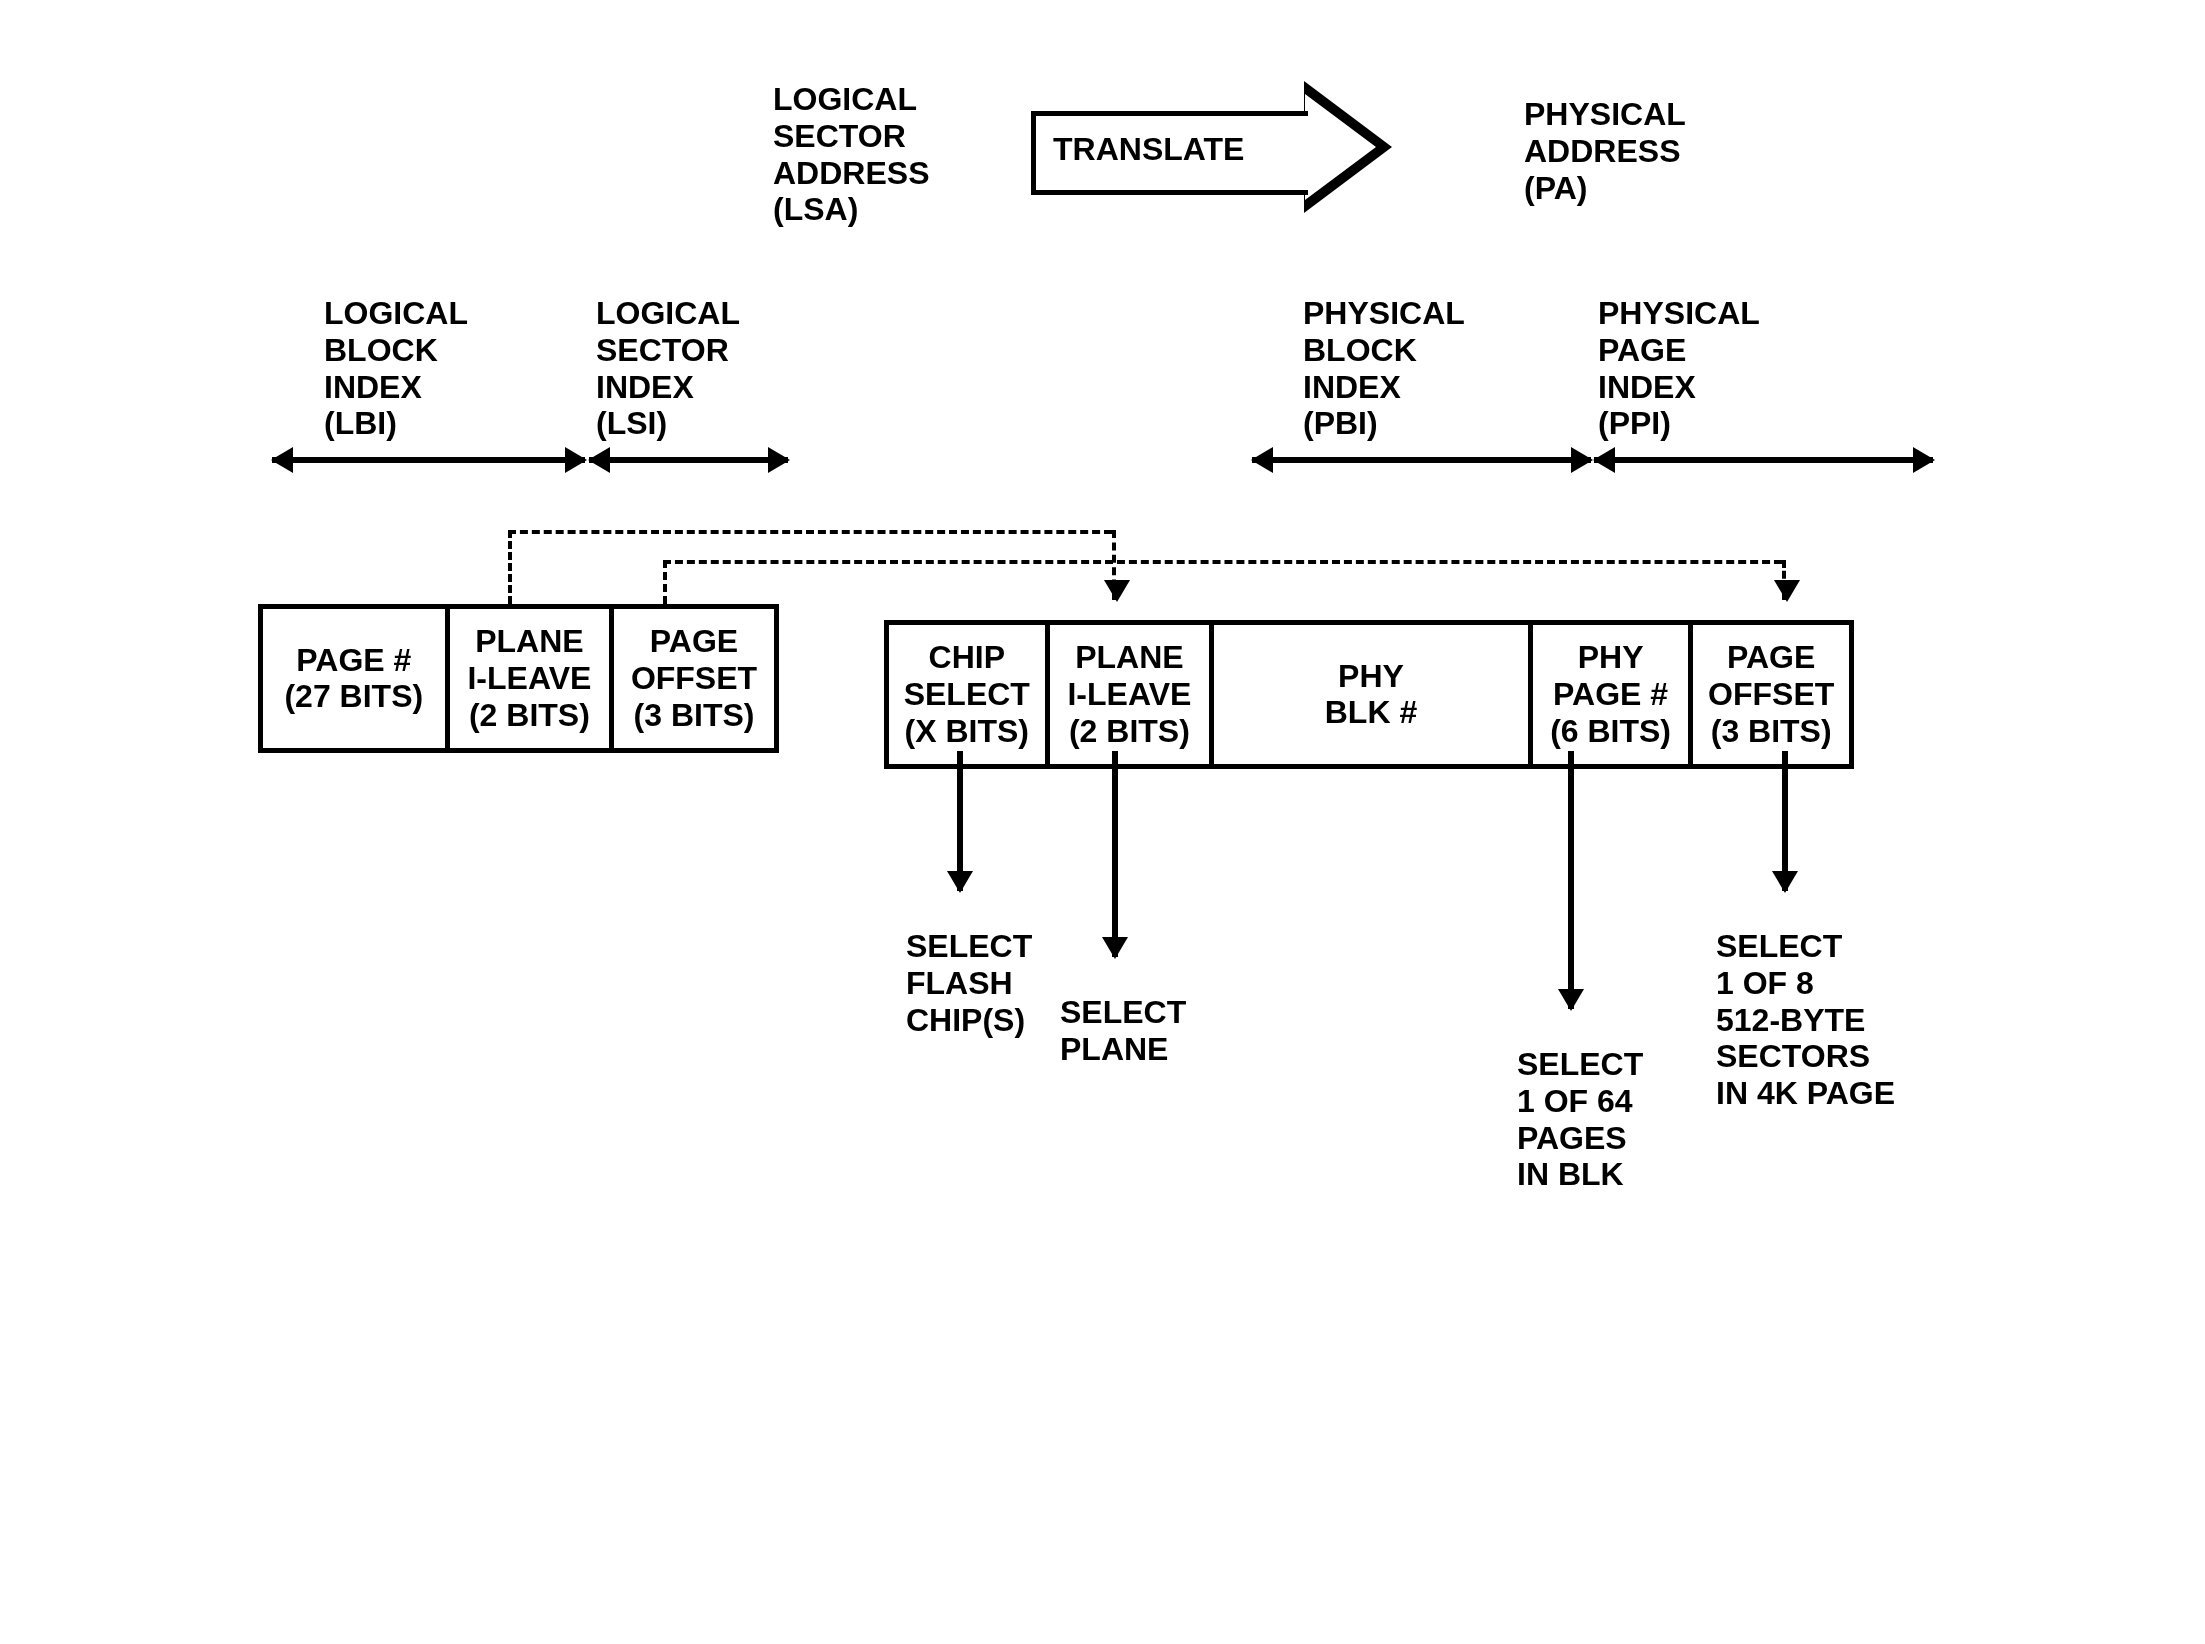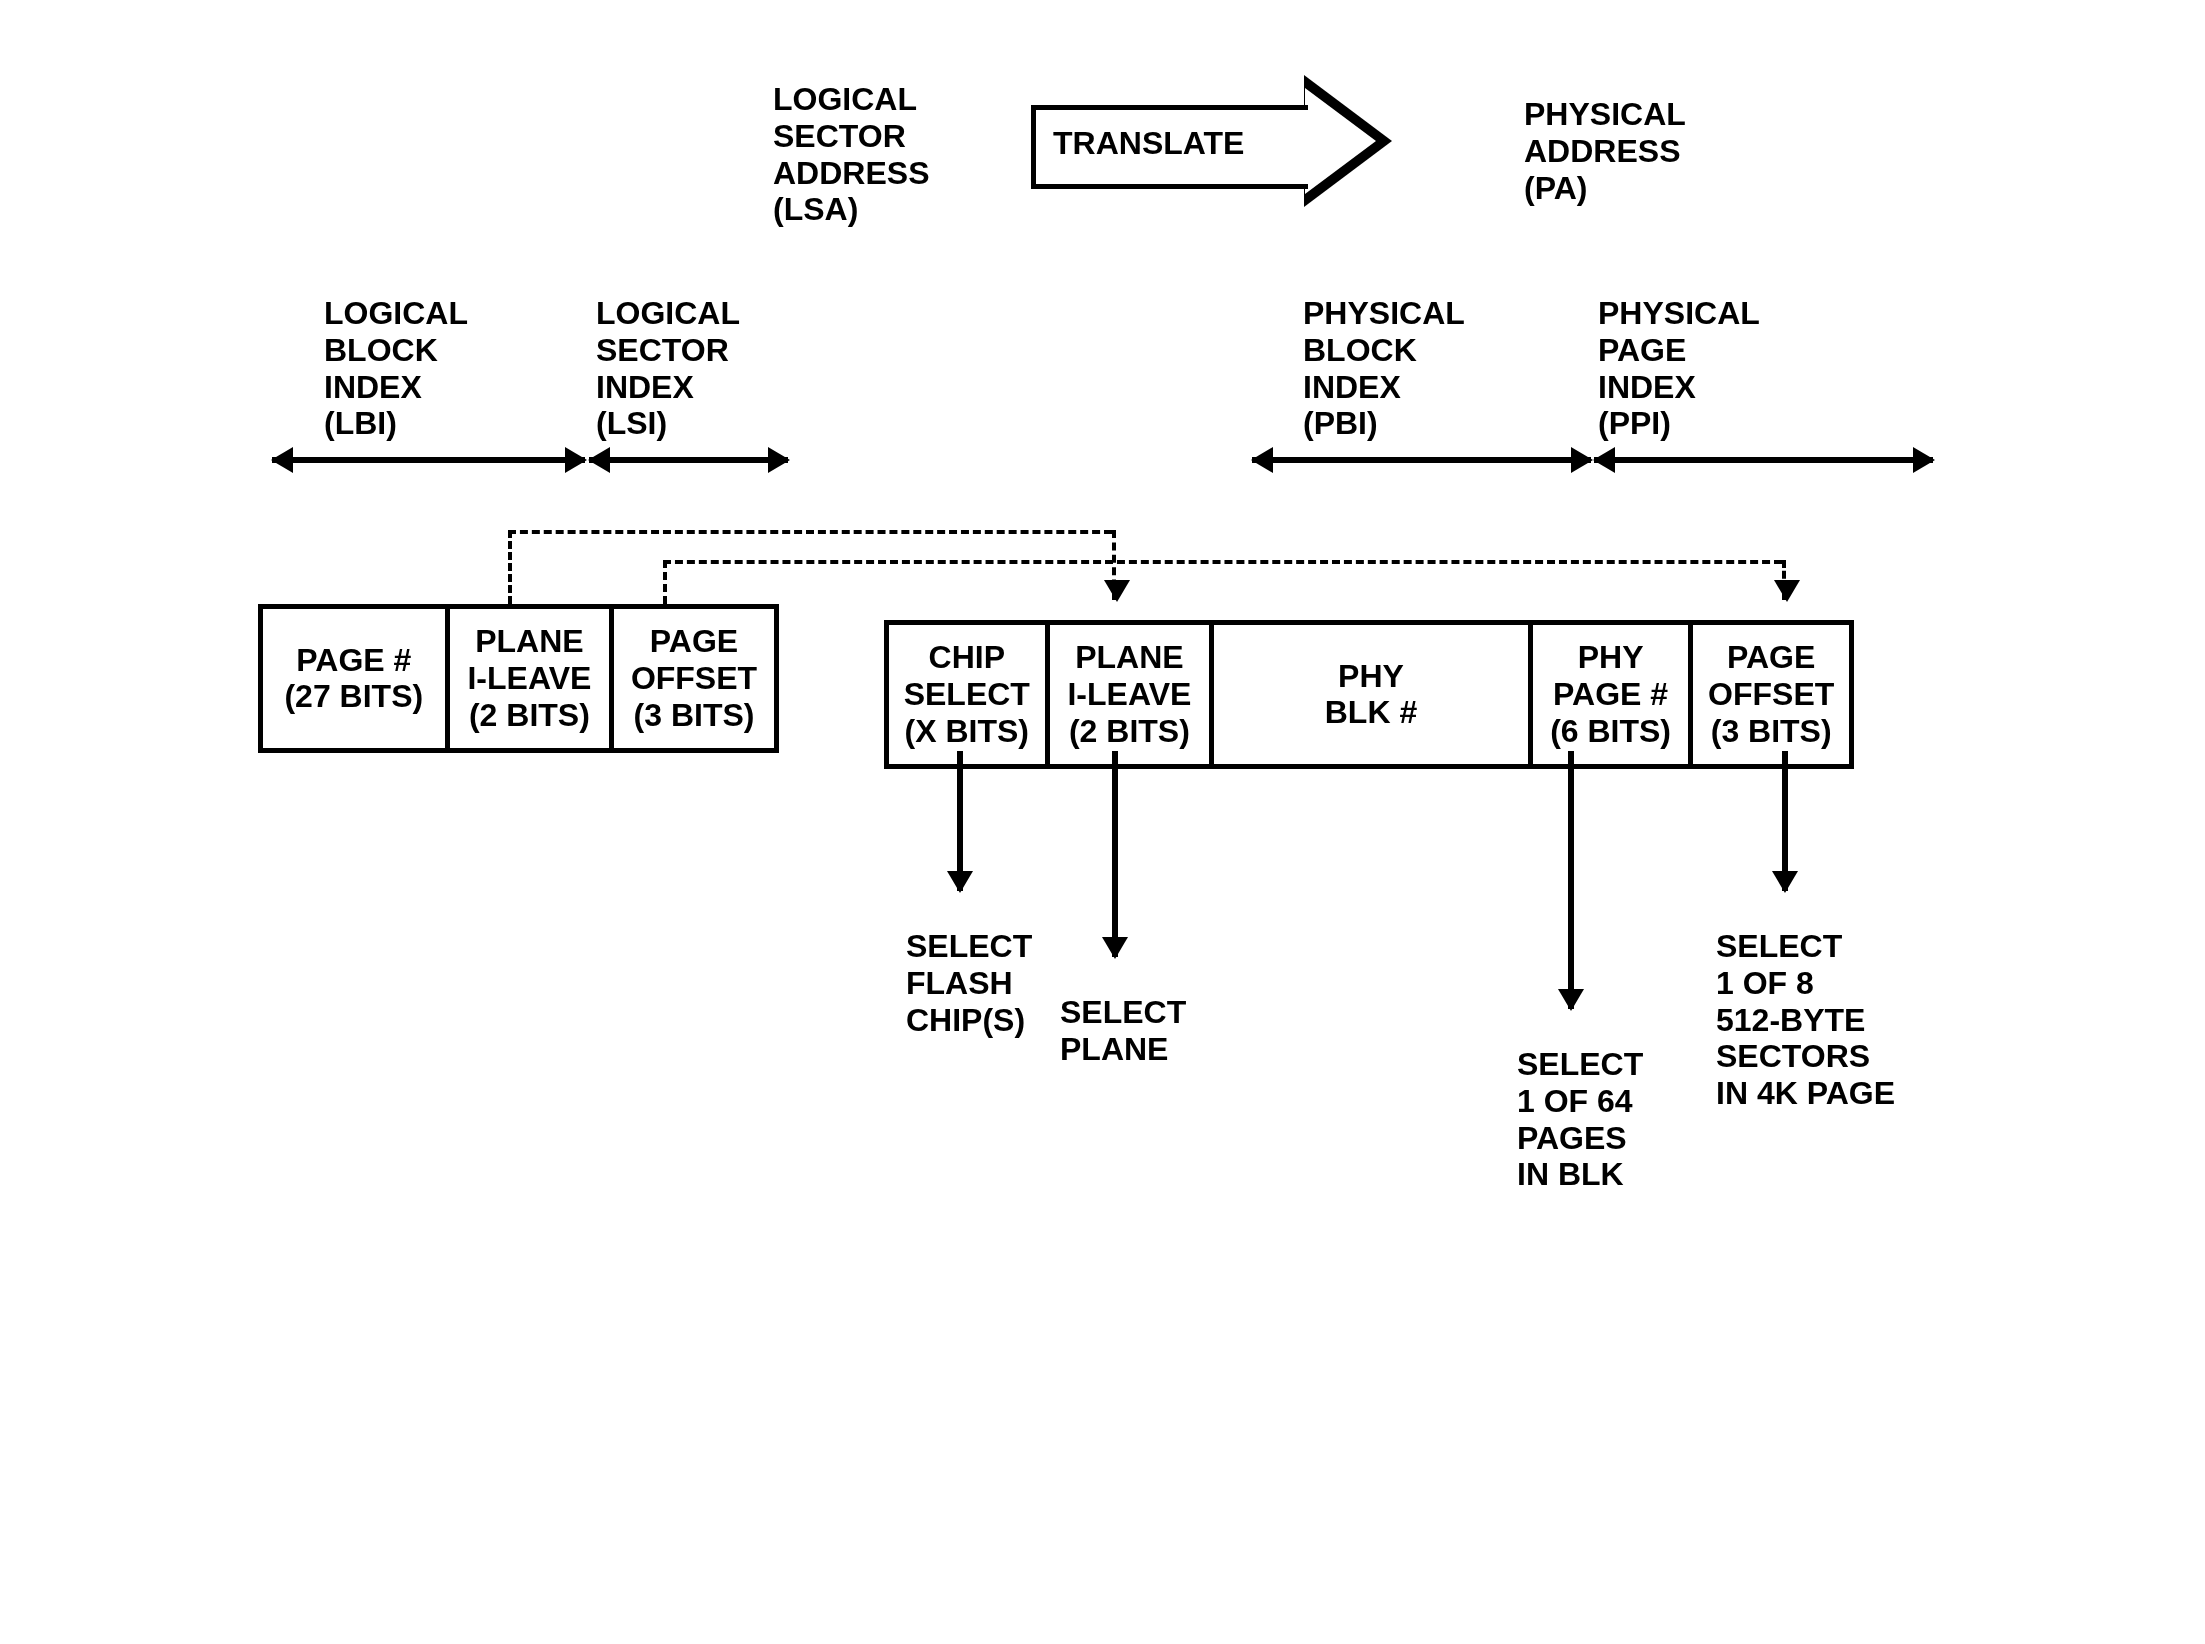--- a/index.html
+++ b/index.html
@@ -141,21 +141,21 @@
 </head>
 <body>
 
 <div class="canvas">
 
   <div class="label" style="left:773px; top:81px;">LOGICAL
 SECTOR
 ADDRESS
 (LSA)</div>
 
-  <div class="arrow-box" style="left:1031px; top:90px; width:361px;">
+  <div class="arrow-box" style="left:1031px; top:96px; width:361px;">
     <div class="shaft" style="width:272px;"></div>
     <div class="head"></div>
     <div class="txt">TRANSLATE</div>
   </div>
 
   <div class="label" style="left:1524px; top:96px;">PHYSICAL
 ADDRESS
 (PA)</div>
 
   <div class="label" style="left:324px; top:295px;">LOGICAL

